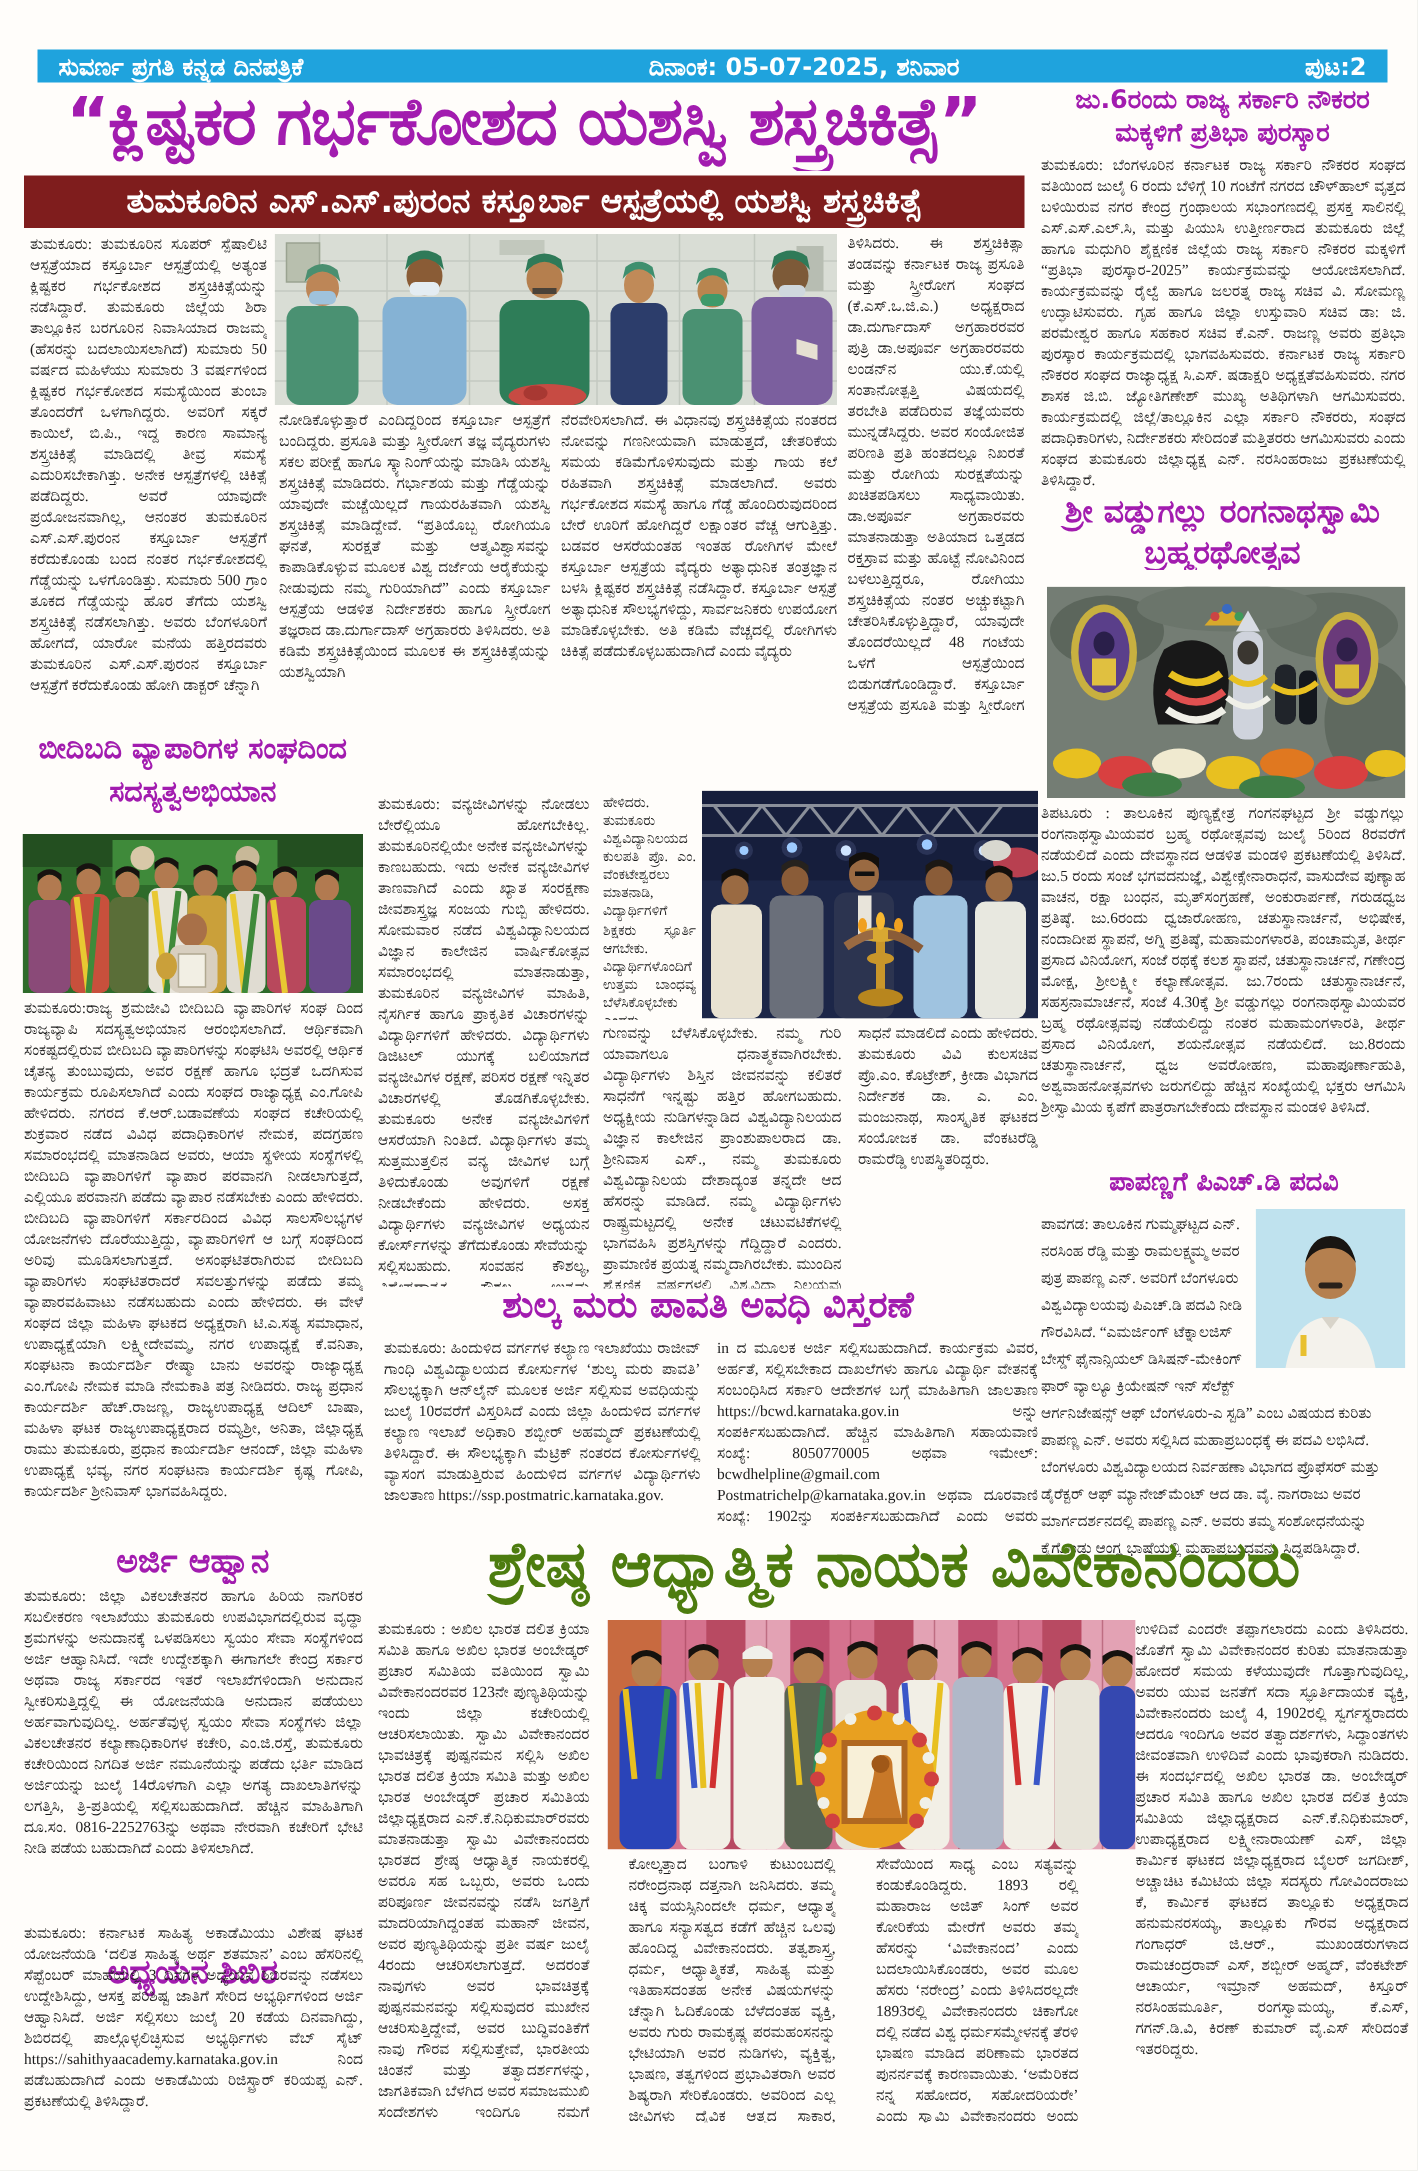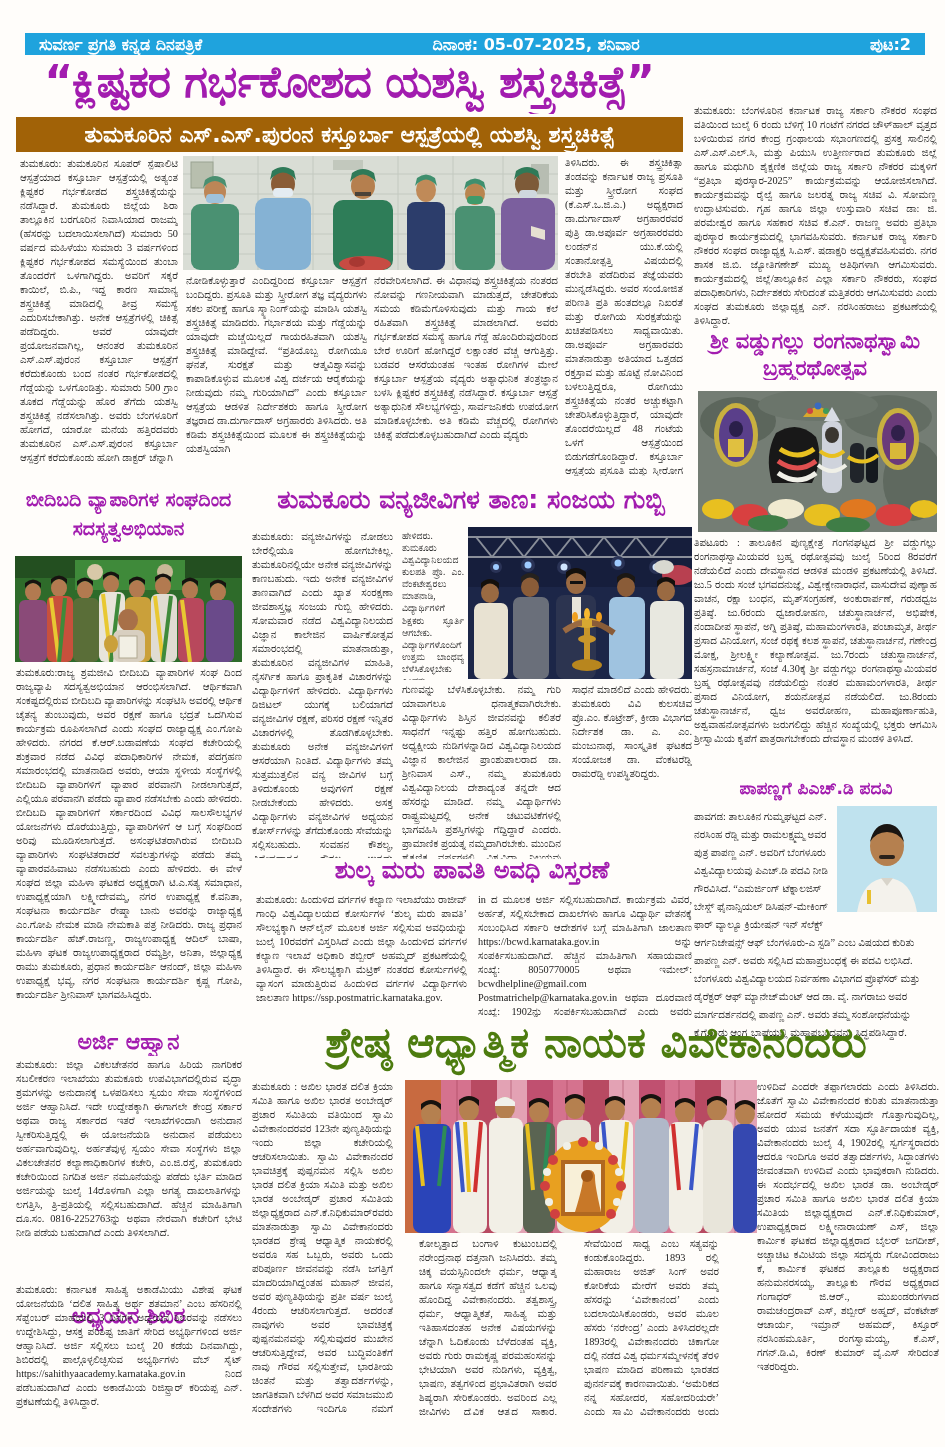--- a/index.html
+++ b/index.html
@@ -8,21 +8,21 @@
   .abs{position:absolute;box-sizing:border-box;}
   .body-text{font-size:10.3px;line-height:1.36;text-align:justify;overflow:hidden;color:#1a1a1a;}
   .body-text-sm{font-size:9.3px;line-height:1.3;text-align:justify;overflow:hidden;color:#1a1a1a;}
   .head{font-family:"DejaVu Sans","Liberation Sans",sans-serif;font-weight:bold;text-align:center;overflow:hidden;color:#a21caf;}
   
   .masthead{left:25px;top:33px;width:900px;height:22px;background:#1FA3DD;display:flex;align-items:center;
             justify-content:space-between;padding:0 14px;color:#ffffff;
             font-family:"DejaVu Sans","Liberation Sans",sans-serif;font-weight:bold;font-size:16px;}
   
   .lead-headline{left:15px;top:54px;width:668px;height:60px;font-size:44px;line-height:1.25;letter-spacing:-1px;}
-  .lead-subhead{left:16px;top:117px;width:667px;height:35px;background:#a16207;color:#fff;
+  .lead-subhead{left:16px;top:117px;width:667px;height:35px;background:#7f1d1d;color:#fff;
                 font-family:"DejaVu Sans",sans-serif;font-weight:bold;font-size:22px;line-height:35px;text-align:center;overflow:hidden;}
   .lead-col1{left:20px;top:157px;width:158px;height:320px;}
   .surgery-photo{left:183px;top:156px;width:375px;height:114px;overflow:hidden;}
   .lead-col2{left:186px;top:274px;width:181px;height:202px;}
   .lead-col3{left:374px;top:274px;width:184px;height:202px;}
   .lead-col4{left:565px;top:156px;width:118px;height:320px;}
   
   .rail-a-head{left:692px;top:57px;width:246px;height:45px;font-size:17px;line-height:1.28;}
   .rail-a-body{left:694px;top:104px;width:243px;height:230px;}
   .rail-b-head{left:692px;top:328px;width:246px;height:52px;font-size:21px;line-height:1.3;}
@@ -127,20 +127,21 @@
       <ellipse cx="182" cy="108" rx="26" ry="8" fill="#c74b43"></ellipse>
       <ellipse cx="174" cy="106" rx="8" ry="5" fill="#a83832"></ellipse>
     </svg>
   </div>
 
   <div class="abs body-text lead-col1">ತುಮಕೂರು: ತುಮಕೂರಿನ ಸೂಪರ್ ಸ್ಪೆಷಾಲಿಟಿ ಆಸ್ಪತ್ರೆಯಾದ ಕಸ್ತೂರ್ಬಾ ಆಸ್ಪತ್ರೆಯಲ್ಲಿ ಅತ್ಯಂತ ಕ್ಲಿಷ್ಟಕರ ಗರ್ಭಕೋಶದ ಶಸ್ತ್ರಚಿಕಿತ್ಸೆಯನ್ನು ನಡೆಸಿದ್ದಾರೆ. ತುಮಕೂರು ಜಿಲ್ಲೆಯ ಶಿರಾ ತಾಲ್ಲೂಕಿನ ಬರಗೂರಿನ ನಿವಾಸಿಯಾದ ರಾಜಮ್ಮ (ಹೆಸರನ್ನು ಬದಲಾಯಿಸಲಾಗಿದೆ) ಸುಮಾರು 50 ವರ್ಷದ ಮಹಿಳೆಯು ಸುಮಾರು 3 ವರ್ಷಗಳಿಂದ ಕ್ಲಿಷ್ಟಕರ ಗರ್ಭಕೋಶದ ಸಮಸ್ಯೆಯಿಂದ ತುಂಬಾ ತೊಂದರೆಗೆ ಒಳಗಾಗಿದ್ದರು. ಅವರಿಗೆ ಸಕ್ಕರೆ ಕಾಯಿಲೆ, ಬಿ.ಪಿ., ಇದ್ದ ಕಾರಣ ಸಾಮಾನ್ಯ ಶಸ್ತ್ರಚಿಕಿತ್ಸೆ ಮಾಡಿದಲ್ಲಿ ತೀವ್ರ ಸಮಸ್ಯೆ ಎದುರಿಸಬೇಕಾಗಿತ್ತು. ಅನೇಕ ಆಸ್ಪತ್ರೆಗಳಲ್ಲಿ ಚಿಕಿತ್ಸೆ ಪಡೆದಿದ್ದರು. ಅವರೆ ಯಾವುದೇ ಪ್ರಯೋಜನವಾಗಿಲ್ಲ, ಆನಂತರ ತುಮಕೂರಿನ ಎಸ್.ಎಸ್.ಪುರಂನ ಕಸ್ತೂರ್ಬಾ ಆಸ್ಪತ್ರೆಗೆ ಕರೆದುಕೊಂಡು ಬಂದ ನಂತರ ಗರ್ಭಕೋಶದಲ್ಲಿ ಗೆಡ್ಡೆಯನ್ನು ಒಳಗೊಂಡಿತ್ತು. ಸುಮಾರು 500 ಗ್ರಾಂ ತೂಕದ ಗೆಡ್ಡೆಯನ್ನು ಹೊರ ತೆಗೆದು ಯಶಸ್ವಿ ಶಸ್ತ್ರಚಿಕಿತ್ಸೆ ನಡೆಸಲಾಗಿತ್ತು. ಅವರು ಬೆಂಗಳೂರಿಗೆ ಹೋಗದೆ, ಯಾರೋ ಮನೆಯ ಹತ್ತಿರದವರು ತುಮಕೂರಿನ ಎಸ್.ಎಸ್.ಪುರಂನ ಕಸ್ತೂರ್ಬಾ ಆಸ್ಪತ್ರೆಗೆ ಕರೆದುಕೊಂಡು ಹೋಗಿ ಡಾಕ್ಟರ್ ಚೆನ್ನಾಗಿ</div>
   <div class="abs body-text lead-col2">ನೋಡಿಕೊಳ್ಳುತ್ತಾರೆ ಎಂದಿದ್ದರಿಂದ ಕಸ್ತೂರ್ಬಾ ಆಸ್ಪತ್ರೆಗೆ ಬಂದಿದ್ದರು. ಪ್ರಸೂತಿ ಮತ್ತು ಸ್ತ್ರೀರೋಗ ತಜ್ಞ ವೈದ್ಯರುಗಳು ಸಕಲ ಪರೀಕ್ಷೆ ಹಾಗೂ ಸ್ಕ್ಯಾನಿಂಗ್‌ಯನ್ನು ಮಾಡಿಸಿ ಯಶಸ್ವಿ ಶಸ್ತ್ರಚಿಕಿತ್ಸೆ ಮಾಡಿದರು. ಗರ್ಭಾಶಯ ಮತ್ತು ಗೆಡ್ಡೆಯನ್ನು ಯಾವುದೇ ಮಚ್ಚೆಯಿಲ್ಲದೆ ಗಾಯರಹಿತವಾಗಿ ಯಶಸ್ವಿ ಶಸ್ತ್ರಚಿಕಿತ್ಸೆ ಮಾಡಿದ್ದೇವೆ. “ಪ್ರತಿಯೊಬ್ಬ ರೋಗಿಯೂ ಘನತೆ, ಸುರಕ್ಷತೆ ಮತ್ತು ಆತ್ಮವಿಶ್ವಾಸವನ್ನು ಕಾಪಾಡಿಕೊಳ್ಳುವ ಮೂಲಕ ವಿಶ್ವ ದರ್ಜೆಯ ಆರೈಕೆಯನ್ನು ನೀಡುವುದು ನಮ್ಮ ಗುರಿಯಾಗಿದೆ” ಎಂದು ಕಸ್ತೂರ್ಬಾ ಆಸ್ಪತ್ರೆಯ ಆಡಳಿತ ನಿರ್ದೇಶಕರು ಹಾಗೂ ಸ್ತ್ರೀರೋಗ ತಜ್ಞರಾದ ಡಾ.ದುರ್ಗಾದಾಸ್ ಅಗ್ರಹಾರರು ತಿಳಿಸಿದರು. ಅತಿ ಕಡಿಮೆ ಶಸ್ತ್ರಚಿಕಿತ್ಸೆಯಿಂದ ಮೂಲಕ ಈ ಶಸ್ತ್ರಚಿಕಿತ್ಸೆಯನ್ನು ಯಶಸ್ವಿಯಾಗಿ</div>
   <div class="abs body-text lead-col3">ನೆರವೇರಿಸಲಾಗಿದೆ. ಈ ವಿಧಾನವು ಶಸ್ತ್ರಚಿಕಿತ್ಸೆಯ ನಂತರದ ನೋವನ್ನು ಗಣನೀಯವಾಗಿ ಮಾಡುತ್ತದೆ, ಚೇತರಿಕೆಯ ಸಮಯ ಕಡಿಮೆಗೊಳಿಸುವುದು ಮತ್ತು ಗಾಯ ಕಲೆ ರಹಿತವಾಗಿ ಶಸ್ತ್ರಚಿಕಿತ್ಸೆ ಮಾಡಲಾಗಿದೆ. ಅವರು ಗರ್ಭಕೋಶದ ಸಮಸ್ಯೆ ಹಾಗೂ ಗೆಡ್ಡೆ ಹೊಂದಿರುವುದರಿಂದ ಬೇರೆ ಊರಿಗೆ ಹೋಗಿದ್ದರೆ ಲಕ್ಷಾಂತರ ವೆಚ್ಚ ಆಗುತ್ತಿತ್ತು. ಬಡವರ ಆಸರೆಯಂತಹ ಇಂತಹ ರೋಗಿಗಳ ಮೇಲೆ ಕಸ್ತೂರ್ಬಾ ಆಸ್ಪತ್ರೆಯ ವೈದ್ಯರು ಅತ್ಯಾಧುನಿಕ ತಂತ್ರಜ್ಞಾನ ಬಳಸಿ ಕ್ಲಿಷ್ಟಕರ ಶಸ್ತ್ರಚಿಕಿತ್ಸೆ ನಡೆಸಿದ್ದಾರೆ. ಕಸ್ತೂರ್ಬಾ ಆಸ್ಪತ್ರೆ ಅತ್ಯಾಧುನಿಕ ಸೌಲಭ್ಯಗಳಿದ್ದು, ಸಾರ್ವಜನಿಕರು ಉಪಯೋಗ ಮಾಡಿಕೊಳ್ಳಬೇಕು. ಅತಿ ಕಡಿಮೆ ವೆಚ್ಚದಲ್ಲಿ ರೋಗಿಗಳು ಚಿಕಿತ್ಸೆ ಪಡೆದುಕೊಳ್ಳಬಹುದಾಗಿದೆ ಎಂದು ವೈದ್ಯರು</div>
   <div class="abs body-text lead-col4">ತಿಳಿಸಿದರು. ಈ ಶಸ್ತ್ರಚಿಕಿತ್ಸಾ ತಂಡವನ್ನು ಕರ್ನಾಟಕ ರಾಜ್ಯ ಪ್ರಸೂತಿ ಮತ್ತು ಸ್ತ್ರೀರೋಗ ಸಂಘದ (ಕೆ.ಎಸ್.ಒ.ಜಿ.ಎ.) ಅಧ್ಯಕ್ಷರಾದ ಡಾ.ದುರ್ಗಾದಾಸ್ ಅಗ್ರಹಾರರವರ ಪುತ್ರಿ ಡಾ.ಅಪೂರ್ವ ಅಗ್ರಹಾರರವರು ಲಂಡನ್‌ನ ಯು.ಕೆ.ಯಲ್ಲಿ ಸಂತಾನೋತ್ಪತ್ತಿ ವಿಷಯದಲ್ಲಿ ತರಬೇತಿ ಪಡೆದಿರುವ ತಜ್ಞೆಯವರು ಮುನ್ನಡೆಸಿದ್ದರು. ಅವರ ಸಂಯೋಜಿತ ಪರಿಣತಿ ಪ್ರತಿ ಹಂತದಲ್ಲೂ ನಿಖರತೆ ಮತ್ತು ರೋಗಿಯ ಸುರಕ್ಷತೆಯನ್ನು ಖಚಿತಪಡಿಸಲು ಸಾಧ್ಯವಾಯಿತು. ಡಾ.ಅಪೂರ್ವ ಅಗ್ರಹಾರವರು ಮಾತನಾಡುತ್ತಾ ಅತಿಯಾದ ಒತ್ತಡದ ರಕ್ತಸ್ರಾವ ಮತ್ತು ಹೊಟ್ಟೆ ನೋವಿನಿಂದ ಬಳಲುತ್ತಿದ್ದರೂ, ರೋಗಿಯು ಶಸ್ತ್ರಚಿಕಿತ್ಸೆಯ ನಂತರ ಅಚ್ಚುಕಟ್ಟಾಗಿ ಚೇತರಿಸಿಕೊಳ್ಳುತ್ತಿದ್ದಾರೆ, ಯಾವುದೇ ತೊಂದರೆಯಿಲ್ಲದೆ 48 ಗಂಟೆಯ ಒಳಗೆ ಆಸ್ಪತ್ರೆಯಿಂದ ಬಿಡುಗಡೆಗೊಂಡಿದ್ದಾರೆ. ಕಸ್ತೂರ್ಬಾ ಆಸ್ಪತ್ರೆಯ ಪ್ರಸೂತಿ ಮತ್ತು ಸ್ತ್ರೀರೋಗ ಮುಖ್ಯಸ್ಥರಾದ ಡಾ.ದುರ್ಗಾದಾಸ್ ಅಗ್ರಹಾರಣ್ಣ, ಡಾ.ಅಪೂರ್ವಅಗ್ರಹಾರಣ್ಣ, ಅರಿವಳಿಕೆ ತಜ್ಞರು ಸೇರಿದಂತೆ ಅನೇಕ ಅನುಭವಿ ವೈದ್ಯರ ತಂಡ ಯಶಸ್ವಿ ಶಸ್ತ್ರಚಿಕಿತ್ಸೆಯಲ್ಲಿ ಪಾಲ್ಗೊಂಡಿದ್ದರು. ಯಶಸ್ವಿ ಶಸ್ತ್ರಚಿಕಿತ್ಸೆ ನಡೆಸಿದ ವೈದ್ಯರನ್ನು ವರುಣ್ ಅಗ್ರಹಾರರವರೇ ಅಭಿನಂದಿಸಿ ಗೌರವಿಸಿದ್ದರು.</div>
 
+  <div class="abs head rail-a-head">ಜು.6ರಂದು ರಾಜ್ಯ ಸರ್ಕಾರಿ ನೌಕರರ ಮಕ್ಕಳಿಗೆ ಪ್ರತಿಭಾ ಪುರಸ್ಕಾರ</div>
   <div class="abs body-text rail-a-body">ತುಮಕೂರು: ಬೆಂಗಳೂರಿನ ಕರ್ನಾಟಕ ರಾಜ್ಯ ಸರ್ಕಾರಿ ನೌಕರರ ಸಂಘದ ವತಿಯಿಂದ ಜುಲೈ 6 ರಂದು ಬೆಳಿಗ್ಗೆ 10 ಗಂಟೆಗೆ ನಗರದ ಚೌಳ್‌ಹಾಲ್ ವೃತ್ತದ ಬಳಿಯಿರುವ ನಗರ ಕೇಂದ್ರ ಗ್ರಂಥಾಲಯ ಸಭಾಂಗಣದಲ್ಲಿ ಪ್ರಸಕ್ತ ಸಾಲಿನಲ್ಲಿ ಎಸ್.ಎಸ್.ಎಲ್.ಸಿ, ಮತ್ತು ಪಿಯುಸಿ ಉತ್ತೀರ್ಣರಾದ ತುಮಕೂರು ಜಿಲ್ಲೆ ಹಾಗೂ ಮಧುಗಿರಿ ಶೈಕ್ಷಣಿಕ ಜಿಲ್ಲೆಯ ರಾಜ್ಯ ಸರ್ಕಾರಿ ನೌಕರರ ಮಕ್ಕಳಿಗೆ “ಪ್ರತಿಭಾ ಪುರಸ್ಕಾರ-2025” ಕಾರ್ಯಕ್ರಮವನ್ನು ಆಯೋಜಿಸಲಾಗಿದೆ. ಕಾರ್ಯಕ್ರಮವನ್ನು ರೈಲ್ವೆ ಹಾಗೂ ಜಲರತ್ನ ರಾಜ್ಯ ಸಚಿವ ವಿ. ಸೋಮಣ್ಣ ಉದ್ಘಾಟಿಸುವರು. ಗೃಹ ಹಾಗೂ ಜಿಲ್ಲಾ ಉಸ್ತುವಾರಿ ಸಚಿವ ಡಾ: ಜಿ. ಪರಮೇಶ್ವರ ಹಾಗೂ ಸಹಕಾರ ಸಚಿವ ಕೆ.ಎನ್. ರಾಜಣ್ಣ ಅವರು ಪ್ರತಿಭಾ ಪುರಸ್ಕಾರ ಕಾರ್ಯಕ್ರಮದಲ್ಲಿ ಭಾಗವಹಿಸುವರು. ಕರ್ನಾಟಕ ರಾಜ್ಯ ಸರ್ಕಾರಿ ನೌಕರರ ಸಂಘದ ರಾಜ್ಯಾಧ್ಯಕ್ಷ ಸಿ.ಎಸ್. ಷಡಾಕ್ಷರಿ ಅಧ್ಯಕ್ಷತೆವಹಿಸುವರು. ನಗರ ಶಾಸಕ ಜಿ.ಬಿ. ಜ್ಯೋತಿಗಣೇಶ್ ಮುಖ್ಯ ಅತಿಥಿಗಳಾಗಿ ಆಗಮಿಸುವರು. ಕಾರ್ಯಕ್ರಮದಲ್ಲಿ ಜಿಲ್ಲೆ/ತಾಲ್ಲೂಕಿನ ಎಲ್ಲಾ ಸರ್ಕಾರಿ ನೌಕರರು, ಸಂಘದ ಪದಾಧಿಕಾರಿಗಳು, ನಿರ್ದೇಶಕರು ಸೇರಿದಂತೆ ಮತ್ತಿತರರು ಆಗಮಿಸುವರು ಎಂದು ಸಂಘದ ತುಮಕೂರು ಜಿಲ್ಲಾಧ್ಯಕ್ಷ ಎನ್. ನರಸಿಂಹರಾಜು ಪ್ರಕಟಣೆಯಲ್ಲಿ ತಿಳಿಸಿದ್ದಾರೆ.</div>
 
   <div class="abs head rail-b-head">ಶ್ರೀ ವಡ್ಡುಗಲ್ಲು ರಂಗನಾಥಸ್ವಾಮಿ ಬ್ರಹ್ಮರಥೋತ್ಸವ</div>
   <div class="abs deity-photo">
     <svg width="239" height="141" viewBox="0 0 239 141">
       <rect width="239" height="141" fill="#747d74"></rect>
       <ellipse cx="40" cy="30" rx="38" ry="24" fill="#5c665c"></ellipse>
       <ellipse cx="190" cy="26" rx="44" ry="22" fill="#636d63"></ellipse>
       <ellipse cx="120" cy="14" rx="60" ry="16" fill="#6b756b"></ellipse>
       <ellipse cx="215" cy="90" rx="30" ry="40" fill="#5f695f"></ellipse>
@@ -255,21 +256,20 @@
       </g>
 
       <ellipse cx="113" cy="64" rx="10" ry="11" fill="#a87048"></ellipse>
       <rect x="98" y="74" width="32" height="32" rx="7" fill="#d8cfc0"></rect>
       <rect x="104" y="80" width="18" height="22" fill="#f2efe4" stroke="#b0a890"></rect>
       <ellipse cx="96" cy="88" rx="7" ry="9" fill="#caa03a"></ellipse>
     </svg>
   </div>
   <div class="abs body-text vendors-body">ತುಮಕೂರು:ರಾಜ್ಯ ಶ್ರಮಜೀವಿ ಬೀದಿಬದಿ ವ್ಯಾಪಾರಿಗಳ ಸಂಘ ದಿಂದ ರಾಜ್ಯವ್ಯಾಪಿ ಸದಸ್ಯತ್ವಅಭಿಯಾನ ಆರಂಭಿಸಲಾಗಿದೆ. ಆರ್ಥಿಕವಾಗಿ ಸಂಕಷ್ಟದಲ್ಲಿರುವ ಬೀದಿಬದಿ ವ್ಯಾಪಾರಿಗಳನ್ನು ಸಂಘಟಿಸಿ ಅವರಲ್ಲಿ ಆರ್ಥಿಕ ಚೈತನ್ಯ ತುಂಬುವುದು, ಅವರ ರಕ್ಷಣೆ ಹಾಗೂ ಭದ್ರತೆ ಒದಗಿಸುವ ಕಾರ್ಯಕ್ರಮ ರೂಪಿಸಲಾಗಿದೆ ಎಂದು ಸಂಘದ ರಾಜ್ಯಾಧ್ಯಕ್ಷ ಎಂ.ಗೋಪಿ ಹೇಳಿದರು. ನಗರದ ಕೆ.ಆರ್.ಬಡಾವಣೆಯ ಸಂಘದ ಕಚೇರಿಯಲ್ಲಿ ಶುಕ್ರವಾರ ನಡೆದ ವಿವಿಧ ಪದಾಧಿಕಾರಿಗಳ ನೇಮಕ, ಪದಗ್ರಹಣ ಸಮಾರಂಭದಲ್ಲಿ ಮಾತನಾಡಿದ ಅವರು, ಆಯಾ ಸ್ಥಳೀಯ ಸಂಸ್ಥೆಗಳಲ್ಲಿ ಬೀದಿಬದಿ ವ್ಯಾಪಾರಿಗಳಿಗೆ ವ್ಯಾಪಾರ ಪರವಾನಗಿ ನೀಡಲಾಗುತ್ತದೆ, ಎಲ್ಲಿಯೂ ಪರವಾನಗಿ ಪಡೆದು ವ್ಯಾಪಾರ ನಡೆಸಬೇಕು ಎಂದು ಹೇಳಿದರು. ಬೀದಿಬದಿ ವ್ಯಾಪಾರಿಗಳಿಗೆ ಸರ್ಕಾರದಿಂದ ವಿವಿಧ ಸಾಲಸೌಲಭ್ಯಗಳ ಯೋಜನೆಗಳು ದೊರೆಯುತ್ತಿದ್ದು, ವ್ಯಾಪಾರಿಗಳಿಗೆ ಆ ಬಗ್ಗೆ ಸಂಘದಿಂದ ಅರಿವು ಮೂಡಿಸಲಾಗುತ್ತದೆ. ಅಸಂಘಟಿತರಾಗಿರುವ ಬೀದಿಬದಿ ವ್ಯಾಪಾರಿಗಳು ಸಂಘಟಿತರಾದರೆ ಸವಲತ್ತುಗಳನ್ನು ಪಡೆದು ತಮ್ಮ ವ್ಯಾಪಾರವಹಿವಾಟು ನಡೆಸಬಹುದು ಎಂದು ಹೇಳಿದರು. ಈ ವೇಳೆ ಸಂಘದ ಜಿಲ್ಲಾ ಮಹಿಳಾ ಘಟಕದ ಅಧ್ಯಕ್ಷರಾಗಿ ಟಿ.ಎ.ಸತ್ಯ ಸಮಾಧಾನ, ಉಪಾಧ್ಯಕ್ಷೆಯಾಗಿ ಲಕ್ಷ್ಮೀದೇವಮ್ಮ, ನಗರ ಉಪಾಧ್ಯಕ್ಷೆ ಕೆ.ವನಿತಾ, ಸಂಘಟನಾ ಕಾರ್ಯದರ್ಶಿ ರೇಷ್ಮಾ ಬಾನು ಅವರನ್ನು ರಾಜ್ಯಾಧ್ಯಕ್ಷ ಎಂ.ಗೋಪಿ ನೇಮಕ ಮಾಡಿ ನೇಮಕಾತಿ ಪತ್ರ ನೀಡಿದರು. ರಾಜ್ಯ ಪ್ರಧಾನ ಕಾರ್ಯದರ್ಶಿ ಹೆಚ್.ರಾಜಣ್ಣ, ರಾಜ್ಯಉಪಾಧ್ಯಕ್ಷ ಆದಿಲ್ ಬಾಷಾ, ಮಹಿಳಾ ಘಟಕ ರಾಜ್ಯಉಪಾಧ್ಯಕ್ಷರಾದ ರಮ್ಯಶ್ರೀ, ಅನಿತಾ, ಜಿಲ್ಲಾಧ್ಯಕ್ಷ ರಾಮು ತುಮಕೂರು, ಪ್ರಧಾನ ಕಾರ್ಯದರ್ಶಿ ಆನಂದ್, ಜಿಲ್ಲಾ ಮಹಿಳಾ ಉಪಾಧ್ಯಕ್ಷೆ ಭವ್ಯ, ನಗರ ಸಂಘಟನಾ ಕಾರ್ಯದರ್ಶಿ ಕೃಷ್ಣ ಗೋಪಿ, ಕಾರ್ಯದರ್ಶಿ ಶ್ರೀನಿವಾಸ್ ಭಾಗವಹಿಸಿದ್ದರು.</div>
 
-  <div class="abs head wild-head">ತುಮಕೂರು ವನ್ಯಜೀವಿಗಳ ತಾಣ: ಸಂಜಯ ಗುಬ್ಬಿ</div>
   <div class="abs body-text wild-col1">ತುಮಕೂರು: ವನ್ಯಜೀವಿಗಳನ್ನು ನೋಡಲು ಬೇರೆಲ್ಲಿಯೂ ಹೋಗಬೇಕಿಲ್ಲ. ತುಮಕೂರಿನಲ್ಲಿಯೇ ಅನೇಕ ವನ್ಯಜೀವಿಗಳನ್ನು ಕಾಣಬಹುದು. ಇದು ಅನೇಕ ವನ್ಯಜೀವಿಗಳ ತಾಣವಾಗಿದೆ ಎಂದು ಖ್ಯಾತ ಸಂರಕ್ಷಣಾ ಜೀವಶಾಸ್ತ್ರಜ್ಞ ಸಂಜಯ ಗುಬ್ಬಿ ಹೇಳಿದರು. ಸೋಮವಾರ ನಡೆದ ವಿಶ್ವವಿದ್ಯಾನಿಲಯದ ವಿಜ್ಞಾನ ಕಾಲೇಜಿನ ವಾರ್ಷಿಕೋತ್ಸವ ಸಮಾರಂಭದಲ್ಲಿ ಮಾತನಾಡುತ್ತಾ, ತುಮಕೂರಿನ ವನ್ಯಜೀವಿಗಳ ಮಾಹಿತಿ, ನೈಸರ್ಗಿಕ ಹಾಗೂ ಪ್ರಾಕೃತಿಕ ವಿಚಾರಗಳನ್ನು ವಿದ್ಯಾರ್ಥಿಗಳಿಗೆ ಹೇಳಿದರು. ವಿದ್ಯಾರ್ಥಿಗಳು ಡಿಜಿಟಲ್ ಯುಗಕ್ಕೆ ಬಲಿಯಾಗದೆ ವನ್ಯಜೀವಿಗಳ ರಕ್ಷಣೆ, ಪರಿಸರ ರಕ್ಷಣೆ ಇನ್ನಿತರ ವಿಚಾರಗಳಲ್ಲಿ ತೊಡಗಿಕೊಳ್ಳಬೇಕು. ತುಮಕೂರು ಅನೇಕ ವನ್ಯಜೀವಿಗಳಿಗೆ ಆಸರೆಯಾಗಿ ನಿಂತಿದೆ. ವಿದ್ಯಾರ್ಥಿಗಳು ತಮ್ಮ ಸುತ್ತಮುತ್ತಲಿನ ವನ್ಯ ಜೀವಿಗಳ ಬಗ್ಗೆ ತಿಳಿದುಕೊಂಡು ಅವುಗಳಿಗೆ ರಕ್ಷಣೆ ನೀಡಬೇಕೆಂದು ಹೇಳಿದರು. ಅಸಕ್ತ ವಿದ್ಯಾರ್ಥಿಗಳು ವನ್ಯಜೀವಿಗಳ ಅಧ್ಯಯನ ಕೋರ್ಸ್‌ಗಳನ್ನು ತೆಗೆದುಕೊಂಡು ಸೇವೆಯನ್ನು ಸಲ್ಲಿಸಬಹುದು. ಸಂವಹನ ಕೌಶಲ್ಯ, ವಿಶ್ಲೇಷಣಾತ್ಮಕ ಕೌಶಲ್ಯ, ಉತ್ತಮ ಛಾಯಾಗ್ರಹಣ ಕೌಶಲ್ಯಗಳನ್ನು ವಿದ್ಯಾರ್ಥಿಗಳು ರೂಢಿಸಿಕೊಳ್ಳಬೇಕು ಎಂದು</div>
   <div class="abs body-text-sm wild-col2n">ಹೇಳಿದರು. ತುಮಕೂರು ವಿಶ್ವವಿದ್ಯಾನಿಲಯದ ಕುಲಪತಿ ಪ್ರೊ. ಎಂ. ವೆಂಕಟೇಶ್ವರಲು ಮಾತನಾಡಿ, ವಿದ್ಯಾರ್ಥಿಗಳಿಗೆ ಶಿಕ್ಷಕರು ಸ್ಫೂರ್ತಿ ಆಗಬೇಕು. ವಿದ್ಯಾರ್ಥಿಗಳೊಂದಿಗೆ ಉತ್ತಮ ಬಾಂಧವ್ಯ ಬೆಳೆಸಿಕೊಳ್ಳಬೇಕು ಎಂದರು. ವಿದ್ಯಾರ್ಥಿಗಳು ಸಹಾಯ ಮಾಡುವ</div>
   <div class="abs lamp-photo">
     <svg width="224" height="152" viewBox="0 0 224 152">
       <rect width="224" height="152" fill="#161e3c"></rect>
       <rect x="0" y="60" width="224" height="92" fill="#1c2648"></rect>
 
       <g stroke="#8a8f9a" stroke-width="2" fill="none">
         <line x1="0" y1="10" x2="224" y2="10"></line>
           <line x1="0" y1="30" x2="224" y2="30"></line>

